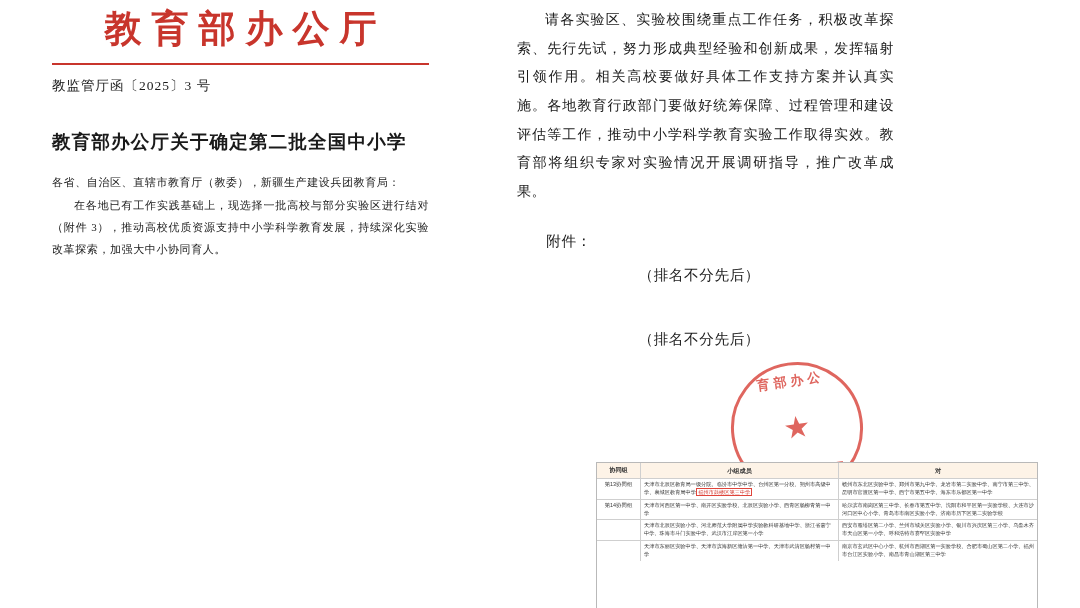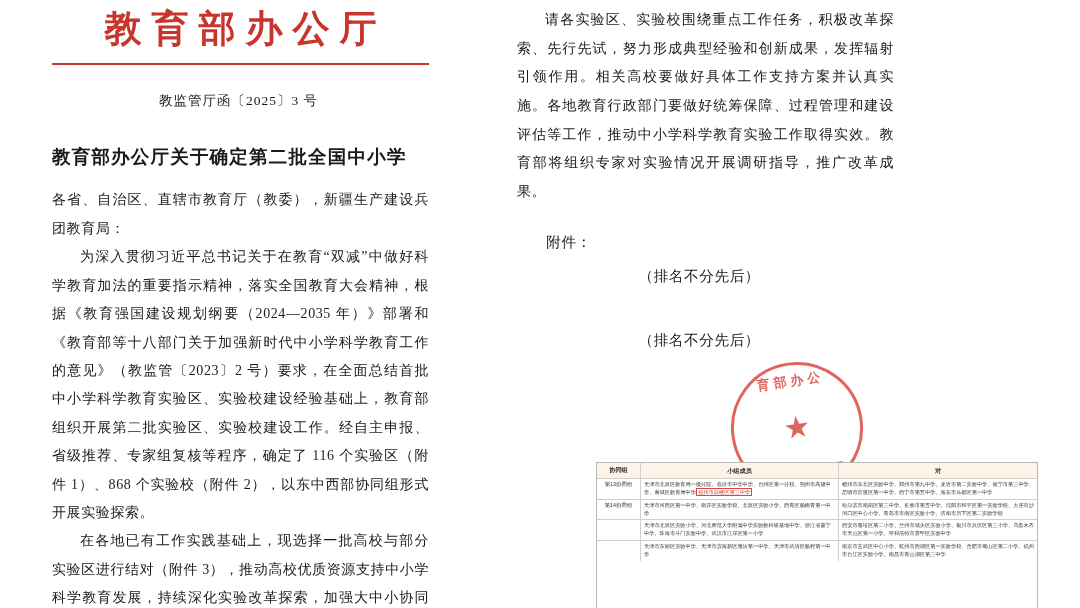--- a/index.html
+++ b/index.html
@@ -50,22 +50,22 @@
     text-indent: 10px;
   }
   .masthead-rule {
     margin-top: 11px;
     height: 2px;
     background: #c8352c;
   }
 
   
   .doc-number {
-    margin-top: 27px;
-    text-align: center;
+    margin-top: 12px;
+    text-align: left;
     font-size: 13.5px;
     letter-spacing: 1px;
     padding-right: 4px;
   }
 
   
   .headline {
     margin-top: 30px;
     font-size: 18.5px;
     font-weight: bold;
@@ -75,21 +75,21 @@
   .headline-l2 {
     display: block;
   }
 
   
   .body-block {
     margin-top: 12px;
   }
   p.para {
     margin: 0;
-    font-size: 14px;
+    font-size: 11px;
     line-height: 2.03;
     letter-spacing: 0.6px;
     text-align: justify;
     text-justify: inter-character;
   }
   p.indent {
     text-indent: 2em;
   }
   .right-body p.para {
     font-size: 14px;
@@ -99,20 +99,21 @@
   
   .attach {
     margin-top: 21px;
     font-size: 14.6px;
     line-height: 2.05;
     letter-spacing: 0.6px;
   }
   .attach-head {
     text-indent: 2em;
     display: flex;
+    font-family: Liberation Mono, monospace;
   }
   .attach-label {
     white-space: nowrap;
   }
   .attach-items {
     flex: 1;
   }
   .attach-item {
     text-align: justify;
   }
@@ -247,21 +248,20 @@
     </div>
 
     <div class="doc-number">教监管厅函〔2025〕3 号</div>
 
     <div class="headline">
       <span>教育部办公厅关于确定第二批全国中小学</span>
     </div>
 
     <div class="body-block">
       <p class="para">各省、自治区、直辖市教育厅（教委），新疆生产建设兵团教育局：</p>
-      <p class="para indent">为深入贯彻习近平总书记关于在教育“双减”中做好科学教育加法的重要指示精神，落实全国教育大会精神，根据《教育强国建设规划纲要（2024—2035 年）》部署和《教育部等十八部门关于加强新时代中小学科学教育工作的意见》（教监管〔2023〕2 号）要求，在全面总结首批中小学科学教育实验区、实验校建设经验基础上，教育部组织开展第二批实验区、实验校建设工作。经自主申报、省级推荐、专家组复核等程序，确定了 116 个实验区（附件 1）、868 个实验校（附件 2），以东中西部协同组形式开展实验探索。</p>
       <p class="para indent">在各地已有工作实践基础上，现选择一批高校与部分实验区进行结对（附件 3），推动高校优质资源支持中小学科学教育发展，持续深化实验改革探索，加强大中小协同育人。</p>
     </div>
 
   </div>
 
   <div class="col col-right">
 
     <div class="right-body" style="padding-top:6px;">
       <p class="para indent">请各实验区、实验校围绕重点工作任务，积极改革探索、先行先试，努力形成典型经验和创新成果，发挥辐射引领作用。相关高校要做好具体工作支持方案并认真实施。各地教育行政部门要做好统筹保障、过程管理和建设评估等工作，推动中小学科学教育实验工作取得实效。教育部将组织专家对实验情况开展调研指导，推广改革成果。</p>
     </div>

